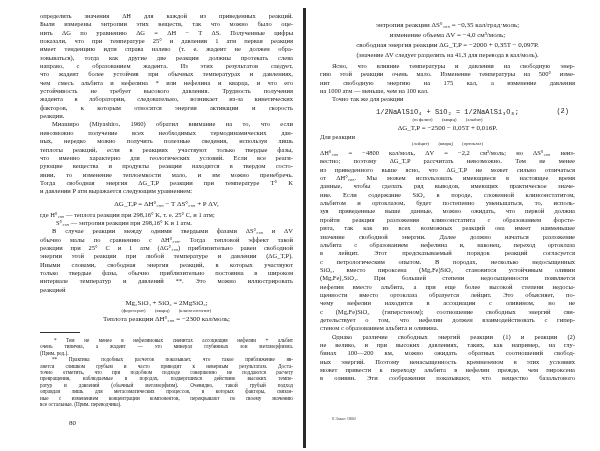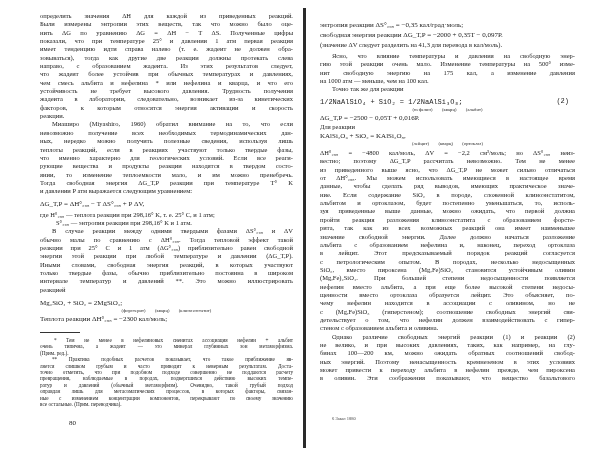--- a/index.html
+++ b/index.html
@@ -14,21 +14,21 @@
   .page-right { left:300px; width:300px; }
   .spine {
     position:absolute; left:303px; top:8px; width:3px; height:440px;
     background:#2a2a2a;
   }
   .col { position:absolute; }
   .left-col { left:40px; top:12px; width:253px; }
   .right-col { left:320px; top:20px; width:255px; }
   .line { display:block; white-space:nowrap; text-align:justify; text-align-last:justify; font-size:6.5px; line-height:8.35px; }
   .line.last { text-align-last:left; }
-  .eq { font-size:7px; line-height:10px; white-space:nowrap; }
+  .eq { text-align:center; font-size:7px; line-height:10px; white-space:nowrap; }
   .eq-label { font-size:4.5px; line-height:6px; text-align:center; white-space:nowrap; word-spacing:8px; letter-spacing:0.1px; }
   .eq-row { position:relative;font-family:Liberation Mono, monospace; }
   .eq-num { position:absolute; right:6px; top:0; font-size:7px; }
 
   .rule { width:40px; height:0; border-top:1px solid #333; margin:8px 0 4px 0; }
   .fn { font-size:5.2px; line-height:6.4px; }
   .fn .line { font-size:5.2px; line-height:6.4px; }
 
   .page-num { position:absolute; font-size:7px;padding-left:31px; }
   .pn-left { left:38px; top:419px; }
@@ -111,20 +111,21 @@
     </div>
   </div>
   <div class="page-num pn-left">80</div>
 </div>
 
 <div class="spine"></div>
 
 <div class="page page-right"></div>
 <div class="col right-col">
   <div class="eq">энтропия реакции ΔS°₂₉₈ = −0,35 кал/град·моль;</div>
+  <div class="eq">изменение объема ΔV = −4,0 см³/моль;</div>
   <div class="eq">свободная энергия реакции ΔG_T,P = −2000 + 0,35T − 0,097P.</div>
   <div class="eq" style="font-size:6.5px">(значение ΔV следует разделить на 41,3 для перевода в кал/моль).</div>
   <div class="gap2"></div>
   <div>
     <span class="line" style="padding-left:12px">Ясно, что влияние температуры и давления на свободную энер-</span>
     <span class="line">гию этой реакции очень мало. Изменение температуры на 500° изме-</span>
     <span class="line">нит свободную энергию на 175 кал, а изменение давления</span>
     <span class="line last">на 1000 атм — меньше, чем на 100 кал.</span>
     <span class="line last" style="padding-left:12px">Точно так же для реакции</span>
   </div>
@@ -133,21 +134,20 @@
     <div class="eq">1/2NaAlSiO₄ + SiO₂ = 1/2NaAlSi₃O₈;</div>
     <span class="eq-num">(2)</span>
   </div>
   <div class="eq-label">
     <span>(нефелин)</span>
     <span>(кварц)</span>
     <span>(альбит)</span>
   </div>
   <div class="eq">ΔG_T,P = −2500 − 0,05T + 0,016P.</div>
   <span class="line last">Для реакции</span>
-  <div class="eq">KAlSi₂O₆ + SiO₂ = KAlSi₃O₈,</div>
   <div class="eq-label">
     <span>(лейцит)</span>
     <span>(кварц)</span>
     <span>(ортоклаз)</span>
   </div>
   <div class="gap2"></div>
   <div>
     <span class="line">ΔH°₂₉₈ = −4800 кал/моль, ΔV = −2,2 см³/моль; но ΔS°₂₉₈ неиз-</span>
     <span class="line">вестно; поэтому ΔG_T,P рассчитать невозможно. Тем не менее</span>
     <span class="line">из приведенного выше ясно, что ΔG_T,P не может сильно отличаться</span>

